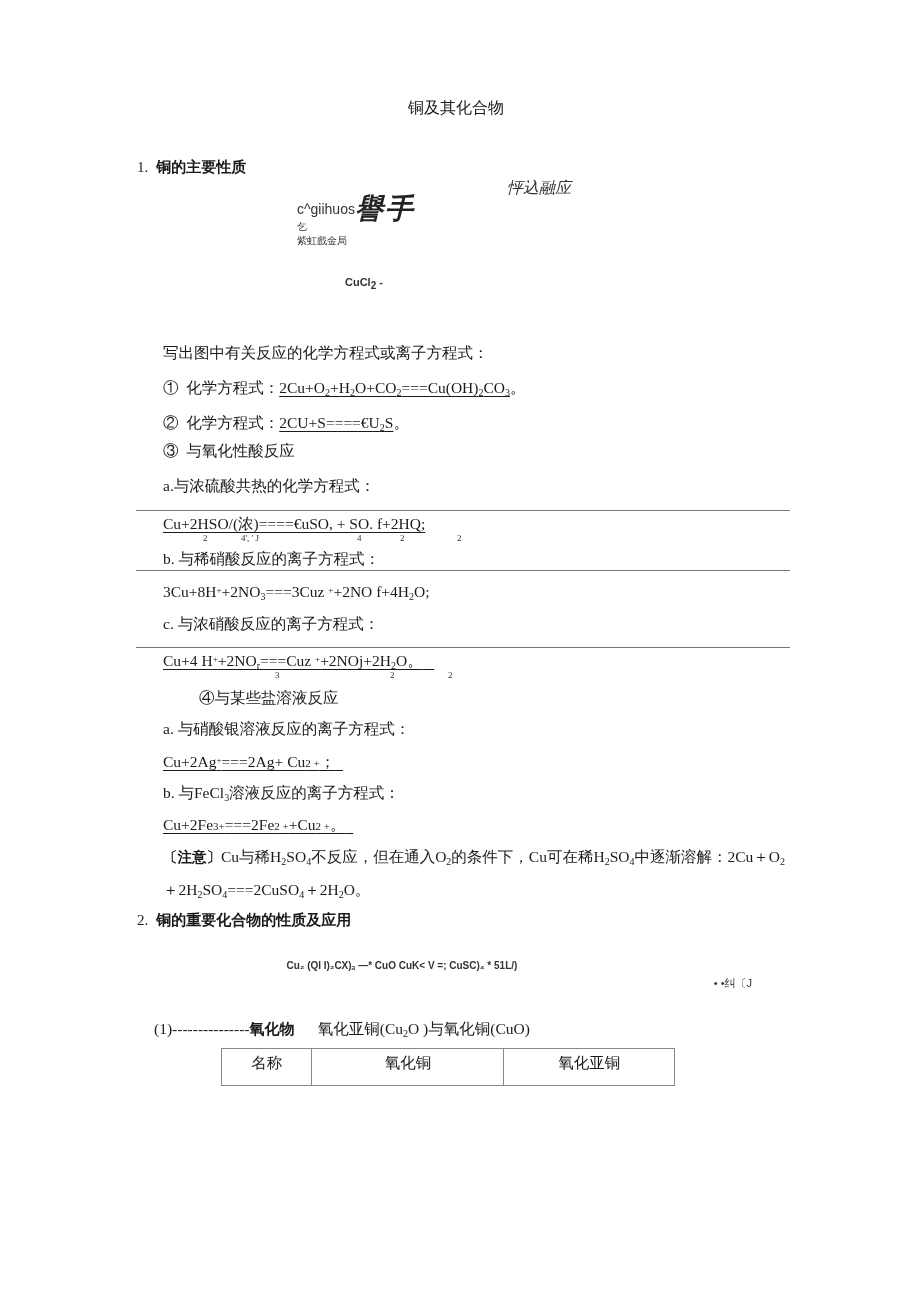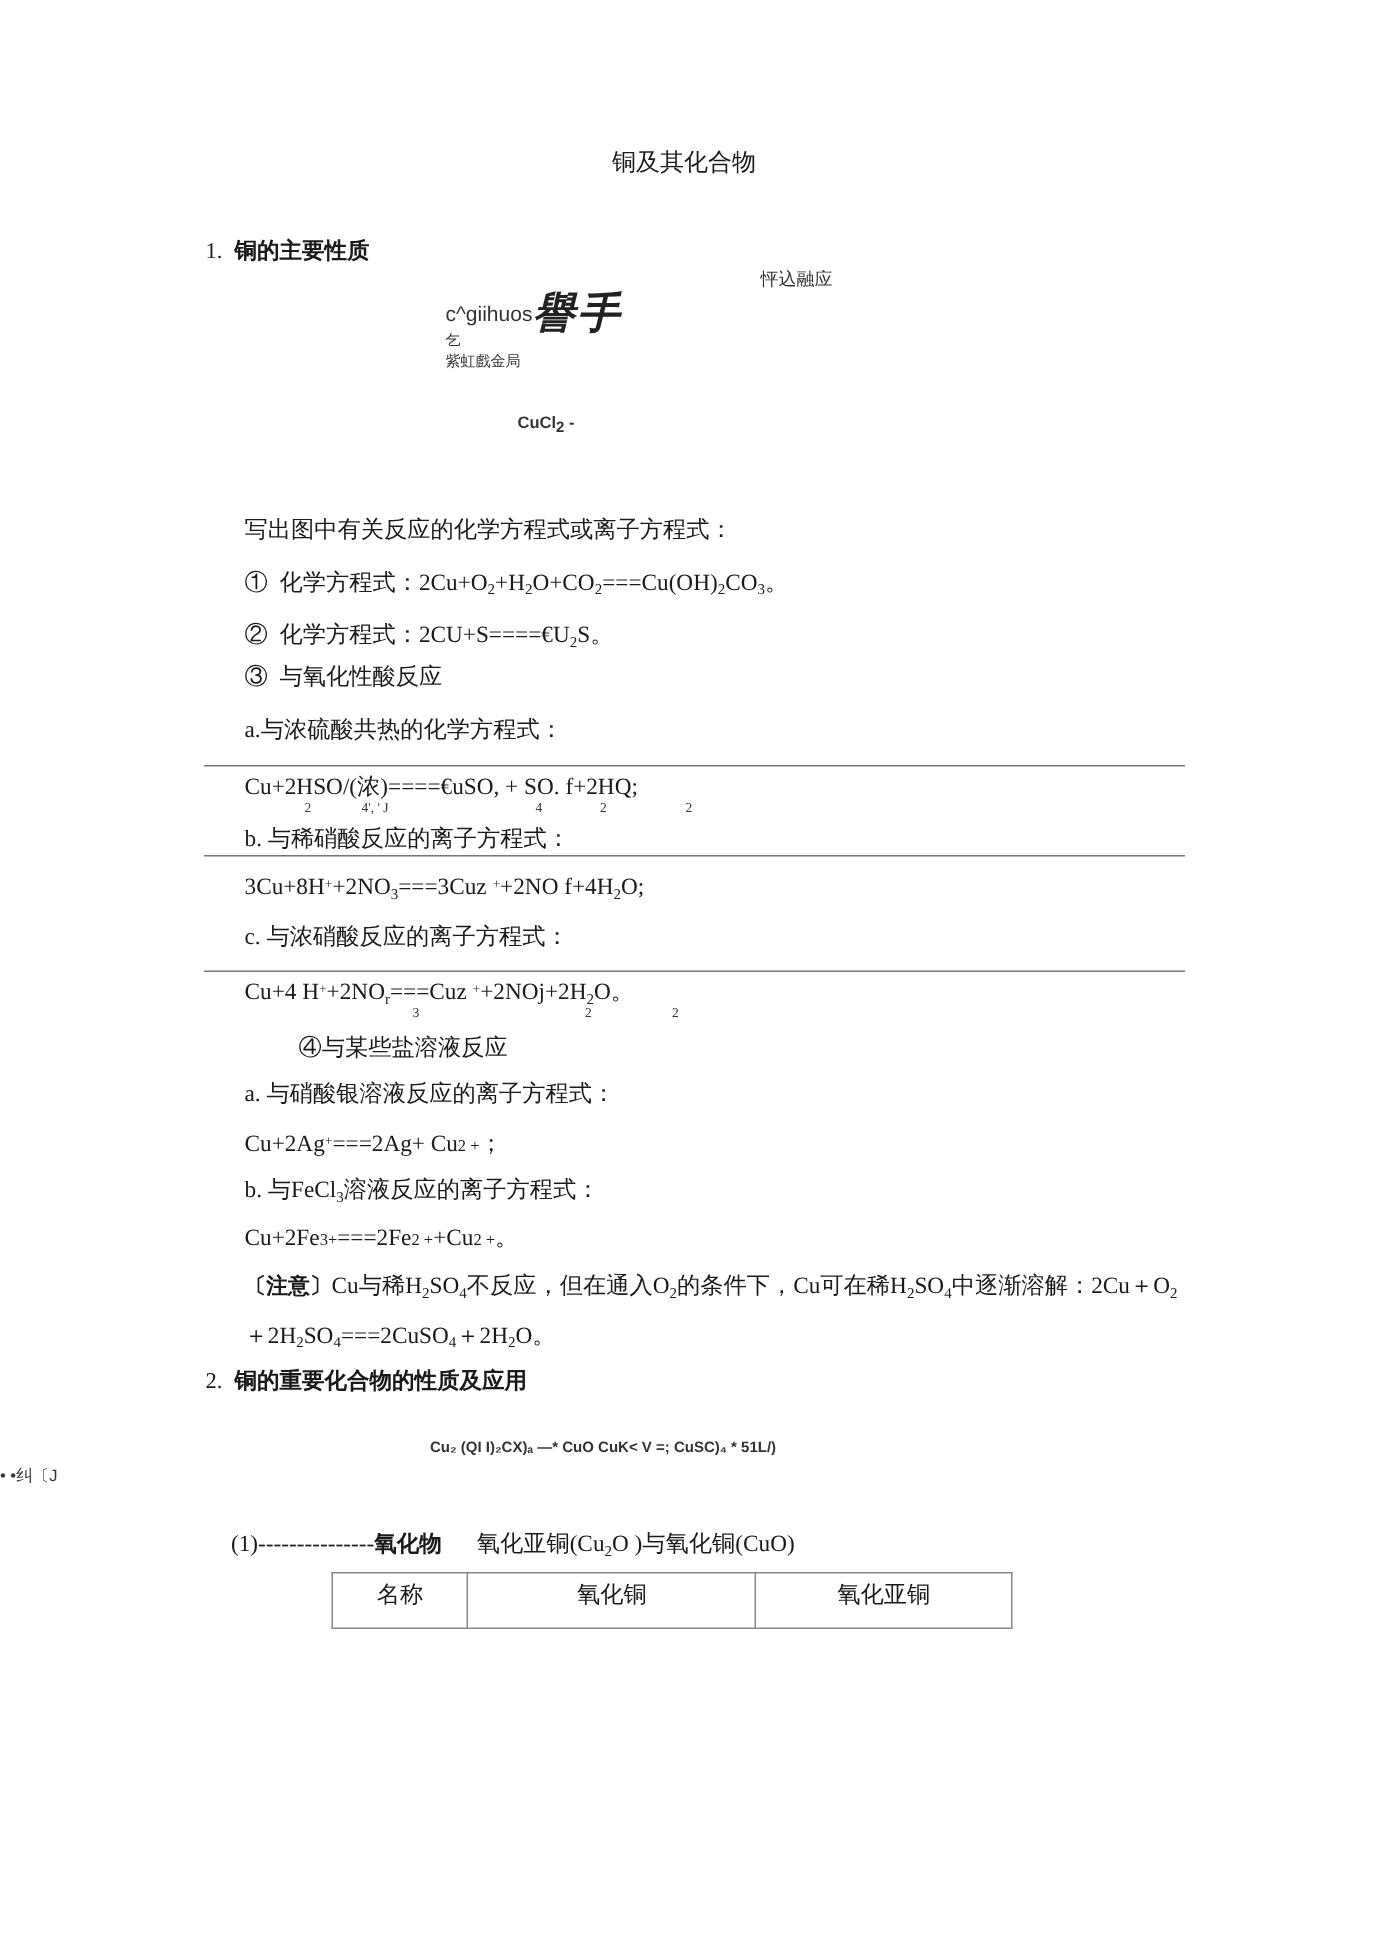--- a/index.html
+++ b/index.html
@@ -7,21 +7,21 @@
     width: 920px; height: 1302px; position: relative; overflow: hidden;
     font-family: "Liberation Serif", "DejaVu Serif", serif;
     color: #1a1a1a;
   }
   .abs { position: absolute; white-space: nowrap; }
   .title { left: 0; width: 912px; top: 98px; text-align: center; font-size: 16px; }
   .h-sec { font-family: "DejaVu Sans", "Liberation Sans", sans-serif; font-size: 15px; font-weight: bold; }
   .h-sec .num { font-family: "Liberation Serif", serif; font-weight: normal; margin-right: 8px; }
   .diag { font-family: "Liberation Sans", "DejaVu Sans", sans-serif; color: #333; }
   .body-text { font-size: 15.5px; }
-  .u { text-underline-offset: 3px; }
+  .u { text-decoration: underline; text-underline-offset: 3px; }
   sub { font-size: 10px; vertical-align: -3px; line-height: 0; }
   sup { font-size: 9px; vertical-align: 4px; line-height: 0; }
   .tiny { font-size: 9px; color: #333; }
   .hr { position: absolute; left: 136px; width: 654px; height: 0; border-top: 1px solid #777; }
   .bold-sans { font-family: "DejaVu Sans", sans-serif; font-weight: bold; }
   table.cmp {
     position: absolute; left: 221px; top: 1048px; width: 454px;
     border-collapse: collapse; font-size: 15.5px;
   }
   table.cmp td {
@@ -32,21 +32,21 @@
 </style>
 </head>
 <body>
 
 <div class="abs title">铜及其化合物</div>
 
 <div class="abs h-sec" style="left:137px; top:158px;">
   <span class="num">1.</span><span>铜的主要性质</span>
 </div>
 
-<div class="abs diag" style="left:507px; top:178px; font-size:12px;">怦込融应</div>
+<div class="abs diag" style="left:507px; top:178px; font-size:16px;font-style:italic;">怦込融应</div>
 <div class="abs diag" style="left:297px; top:190px; font-size:14px;">
   <span>c^giihuos</span><span style="font-size:28px; font-weight:bold; font-style:italic; color:#222; letter-spacing:2px; vertical-align:-4px;">譽手</span>
 </div>
 <div class="abs diag" style="left:297px; top:220px; font-size:10px;">乞</div>
 <div class="abs diag" style="left:297px; top:234px; font-size:10px;">紫虹戲金局</div>
 <div class="abs diag" style="left:345px; top:276px; font-size:11px; font-weight:bold;">
   <span>CuCl</span><sub>2</sub><span> -</span>
 </div>
 
 <div class="abs body-text" style="left:163px; top:343px;">写出图中有关反应的化学方程式或离子方程式：</div>
@@ -115,21 +115,21 @@
 </div>
 <div class="abs body-text" style="left:163px; top:880px;">
   <span>＋2H</span><sub>2</sub><span>SO</span><sub>4</sub><span>===2CuSO</span><sub>4</sub><span>＋2H</span><sub>2</sub><span>O。</span>
 </div>
 
 <div class="abs h-sec" style="left:137px; top:911px;">
   <span class="num">2.</span><span>铜的重要化合物的性质及应用</span>
 </div>
 
 <div class="abs diag" style="left:0; width:804px; text-align:center; top:960px; font-size:10px; font-weight:bold;">Cu₂ (QI I)₂CX)ₐ —* CuO CuK&lt; V =;   CuSC)₄ * 51L/)</div>
-<div class="abs diag" style="left:0; width:752px; text-align:left; top:976px; font-size:11px;">•  •纠〔J</div>
+<div class="abs diag" style="left:0; width:752px; text-align:right; top:976px; font-size:11px;">•  •纠〔J</div>
 
 <div class="abs body-text" style="left:137px; top:1019px;margin-left:17px;">
   <span>(1)---------------</span><span class="bold-sans" style="font-size:15px;">氧化物</span>&nbsp;&nbsp;&nbsp;&nbsp;&nbsp;&nbsp;<span>氧化亚铜(Cu</span><sub>2</sub><span>O )与氧化铜(CuO)</span>
 </div>
 
 <table class="cmp">
   <colgroup>
       <col style="width:96px">
       <col style="width:205px">
       <col style="width:182px">

